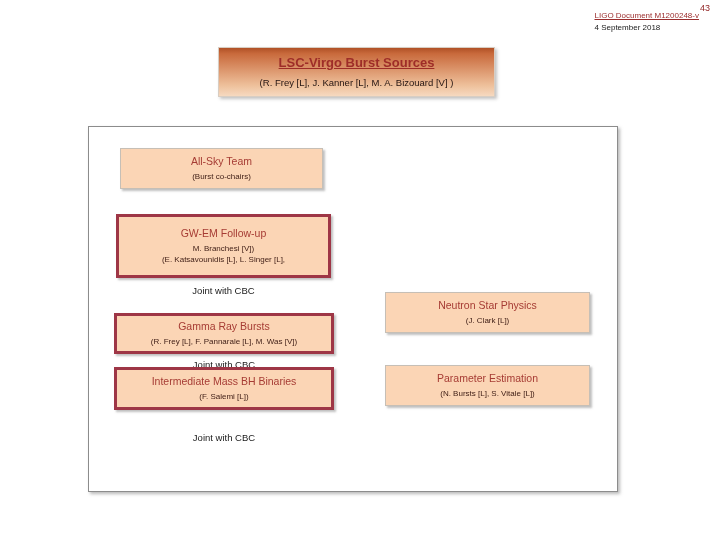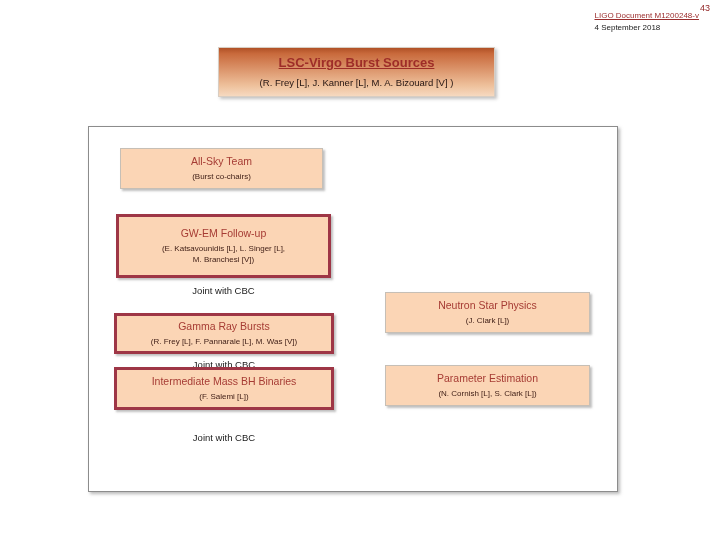--- a/index.html
+++ b/index.html
@@ -133,22 +133,22 @@
   <div class="org-container">
 
     <div class="team-box thin" style="left:31px; top:21px; width:203px; height:41px;">
       <div class="team-title">All-Sky Team</div>
       <div class="team-members">(Burst co-chairs)</div>
     </div>
 
     <div class="team-box thick" style="left:27px; top:87px; width:215px; height:64px;">
       <div class="team-title">GW-EM Follow-up</div>
       <div class="team-members">
+        <div>M. Branchesi [V])</div>
         <div>(E. Katsavounidis [L], L. Singer [L],</div>
-        <div>M. Branchesi [V])</div>
       </div>
     </div>
 
     <div class="joint-note" style="left:27px; top:158px; width:215px;">Joint with CBC</div>
 
     <div class="team-box thick" style="left:25px; top:186px; width:220px; height:41px;">
       <div class="team-title">Gamma Ray Bursts</div>
       <div class="team-members">(R. Frey [L], F. Pannarale [L], M. Was [V])</div>
     </div>
 
@@ -163,17 +163,17 @@
 
 
 
     <div class="team-box thin" style="left:296px; top:165px; width:205px; height:41px;">
       <div class="team-title">Neutron Star Physics</div>
       <div class="team-members">(J. Clark [L])</div>
     </div>
 
     <div class="team-box thin" style="left:296px; top:238px; width:205px; height:41px;">
       <div class="team-title">Parameter Estimation</div>
-      <div class="team-members">(N. Cornish [L], S. Clark [L])</div>
+      <div class="team-members">(N. Bursts [L], S. Vitale [L])</div>
     </div>
 
   </div>
 </div>
 
 </body></html>

